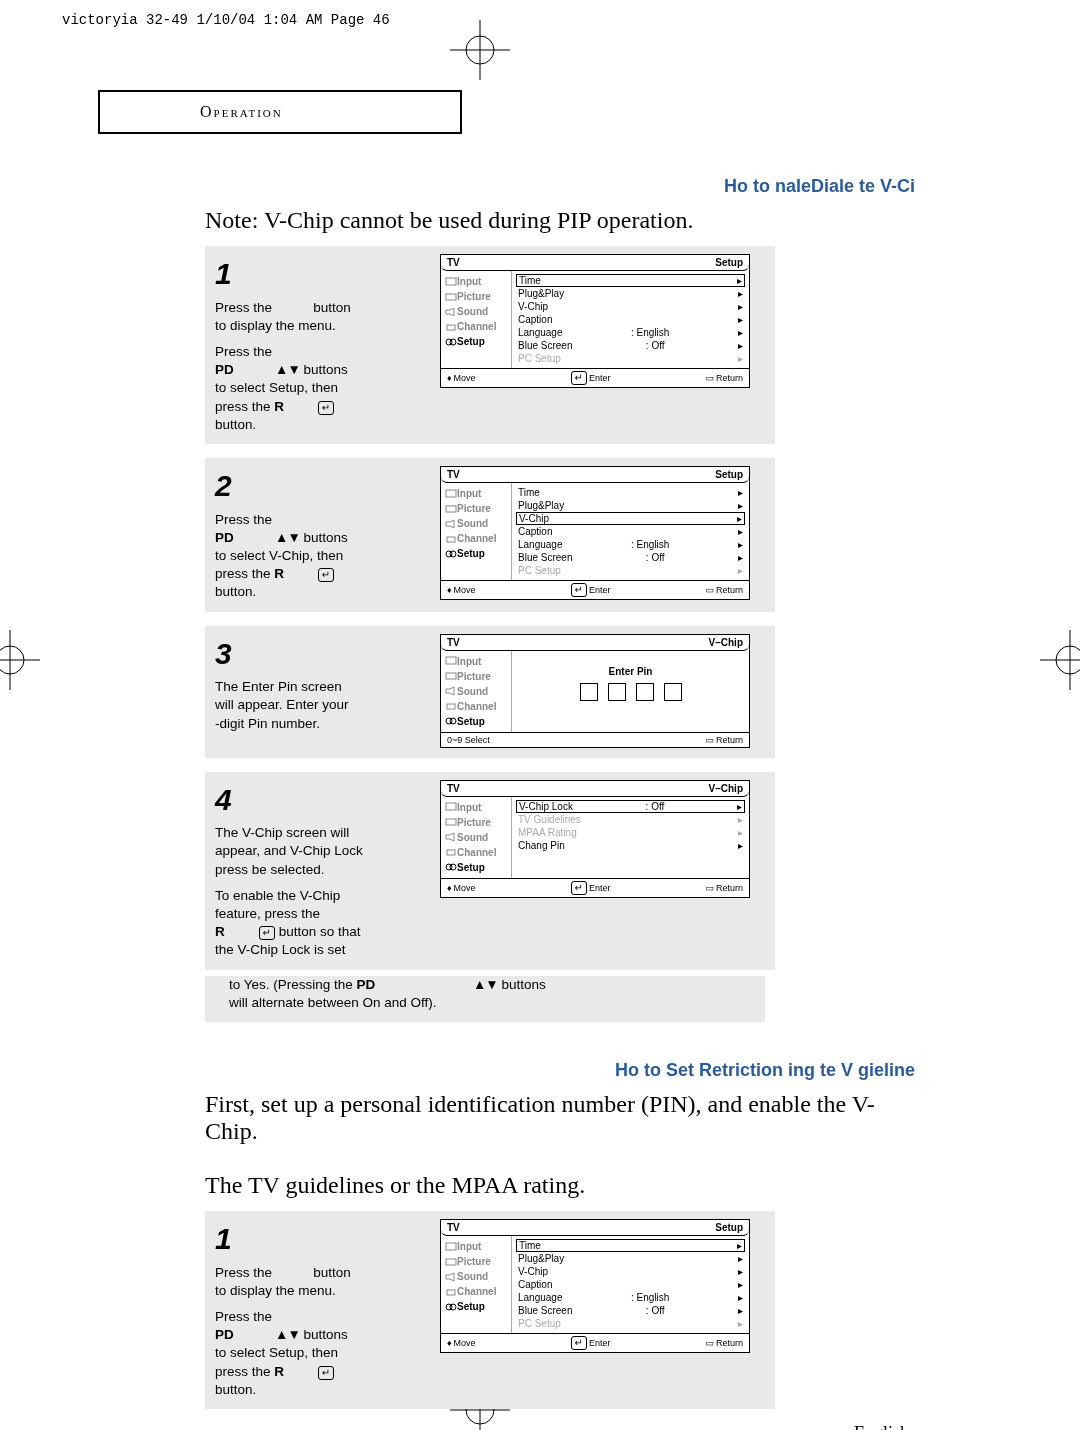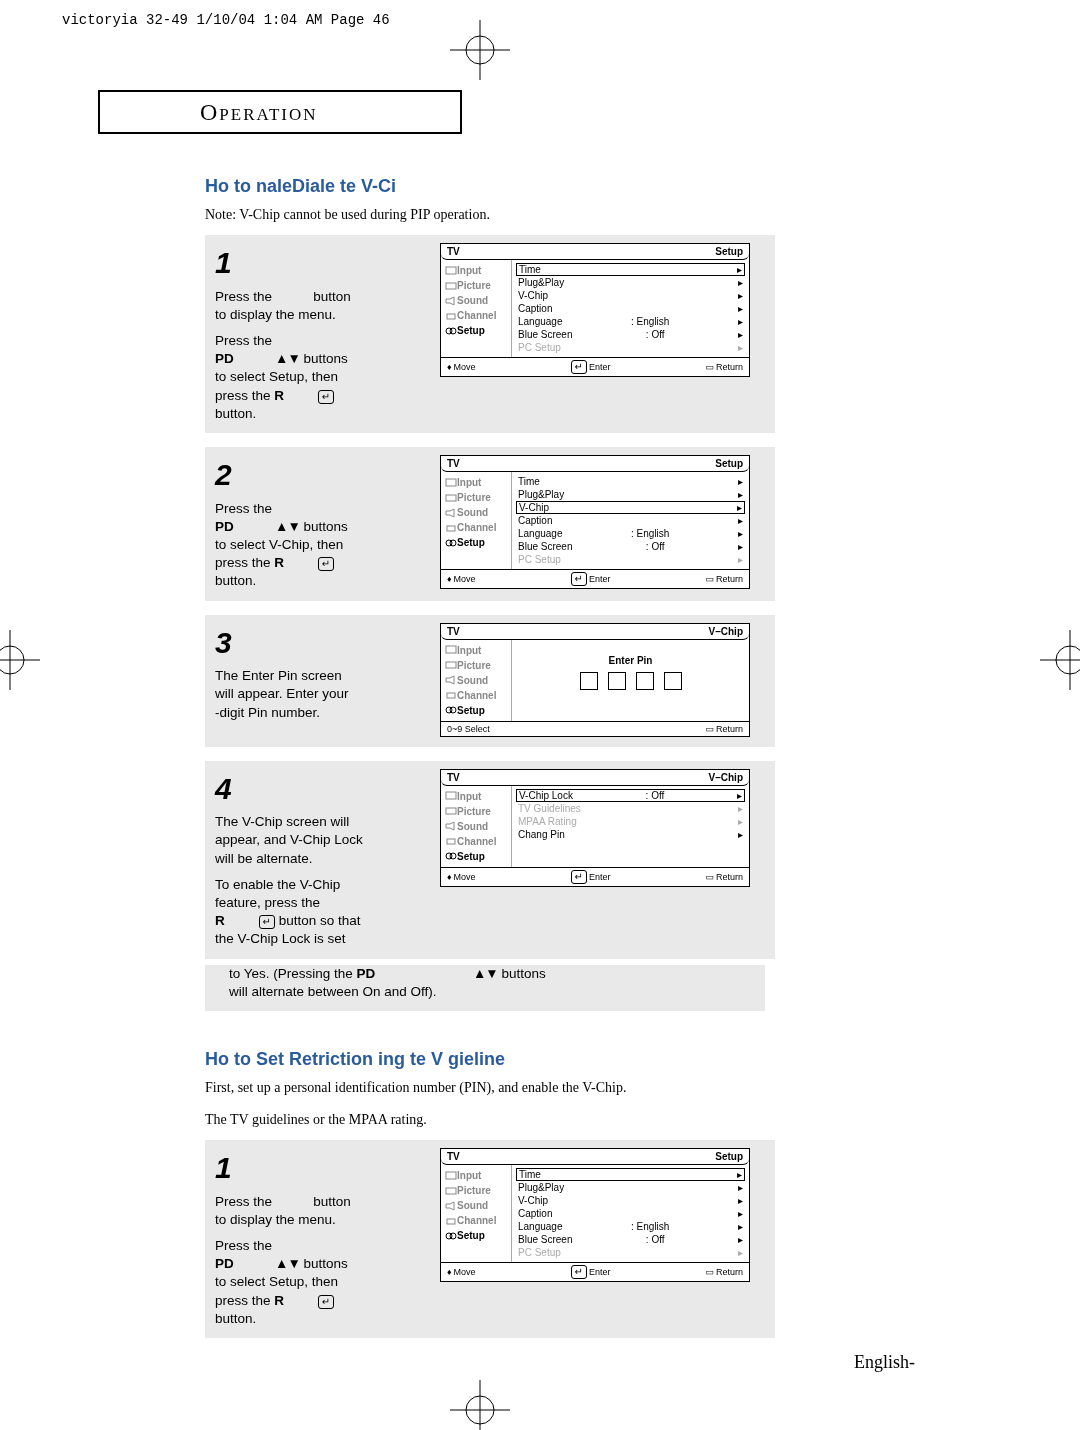--- a/index.html
+++ b/index.html
@@ -46,40 +46,41 @@
   left: 98px;
   width: 360px;
   height: 40px;
   border: 2px solid #000;
   display: flex;
   align-items: center;
 }
 .operation-box span {
   font-family: Georgia, "Times New Roman", serif;
   font-variant: small-caps;
-  font-size: 24px;
+  font-size: 16px;
   letter-spacing: 2px;
   margin-left: 100px;
 }
 .content {
   position: absolute;
   top: 170px;
   left: 205px;
   width: 710px;
 }
 .blue-heading {
   color: #2a5c9c;
   font-size: 18px;
   font-weight: bold;
   margin: 6px 0 10px 0;
   font-family: Arial, Helvetica, sans-serif;
+  text-align: right;
 }
 .body-text {
   font-family: "Times New Roman", Times, serif;
-  font-size: 14px;
+  font-size: 24px;
   margin: 4px 0 12px 0;
 }
 .step-block {
   background: #e9e9e9;
   width: 570px;
   margin-bottom: 14px;
   padding: 8px 10px 10px 10px;
   box-sizing: border-box;
   display: flex;
   gap: 10px;
@@ -454,21 +455,21 @@
           <span>▭ <span>Return</span></span>
         </div>
       </div>
     </div>
 
     <div class="step-block">
       <div class="step-text">
         <div class="step-num">4</div>
         <div>The V-Chip screen will</div>
         <div>appear, and V-Chip Lock</div>
-        <div>will be alternate.</div>
+        <div>press be selected.</div>
         <div style="height:8px"></div>
         <div>To enable the V-Chip</div>
         <div>feature, press the</div>
         <div><b>R</b>&nbsp;&nbsp;&nbsp;&nbsp;&nbsp;&nbsp;&nbsp;&nbsp;&nbsp;<span class="enter-icon">↵</span> <span>button so that</span></div>
         <div>the V-Chip Lock is set</div>
       </div>
       <div class="tvbox">
         <div class="tv-top">
             <span>TV</span>
             <span>V–Chip</span>

